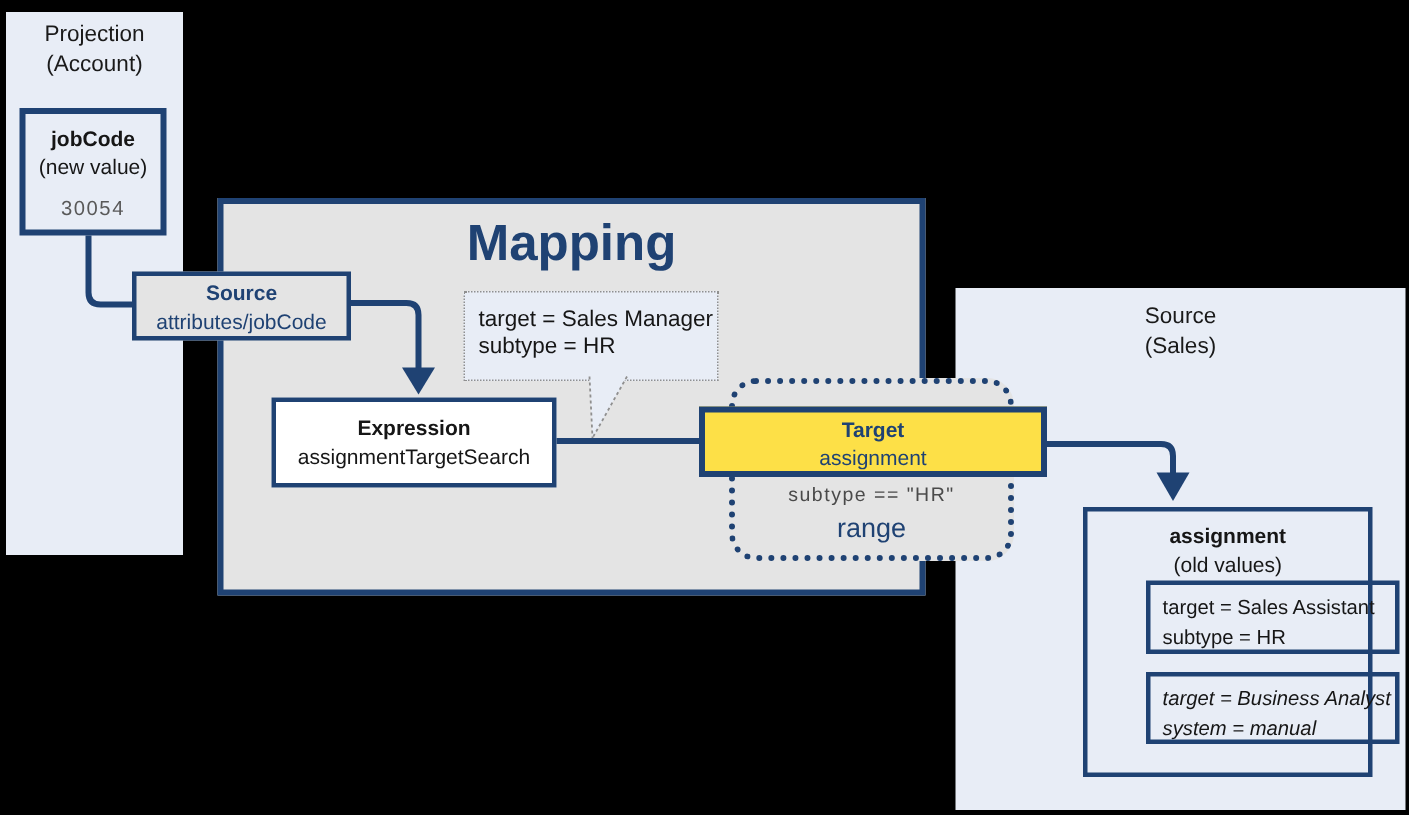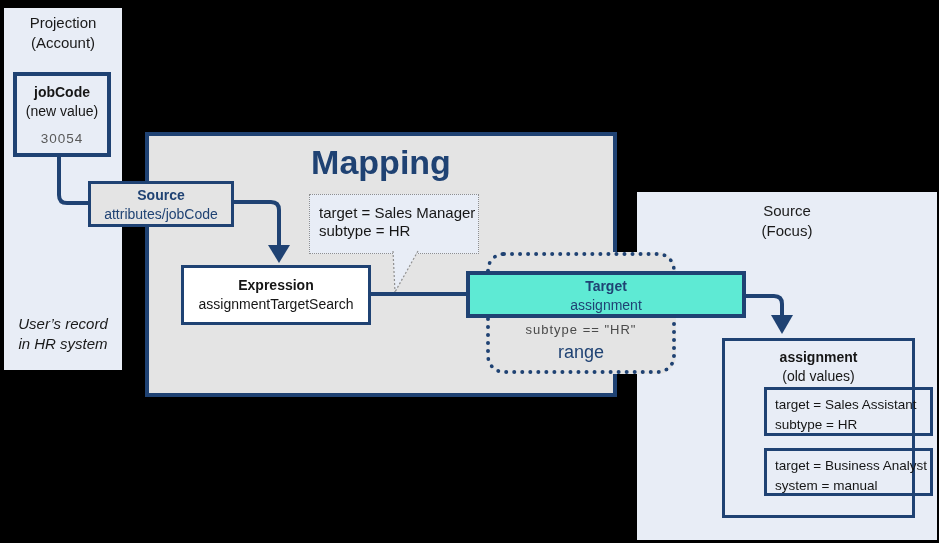--- a/index.html
+++ b/index.html
@@ -34,57 +34,53 @@
   
   #bubble{left:309px;top:194px;width:170px;height:60px;background:#e8edf6;border:1px dotted #8f8f8f;
           padding:9px 0 0 9px;font-size:15px;line-height:1.2;color:#161616;z-index:6;}
   #bubble-tail{left:388px;top:248px;width:36px;height:48px;z-index:7;}
 
   
   #range-area{left:486px;top:252px;width:190px;height:122px;background:#e4e4e4;
               border:4px dotted #1f4273;border-radius:18px;z-index:4;}
   #range-condition{left:0;bottom:33px;width:100%;text-align:center;font-size:13px;color:#4a4a4a;letter-spacing:1px;}
   #range-label{left:0;bottom:7px;width:100%;text-align:center;font-size:18px;color:#1f4273;}
-  #target-box{left:466px;top:271px;width:280px;height:47px;background:#5eead4;border-width:4px;padding-top:2px;z-index:5;}
+  #target-box{left:466px;top:271px;width:232px;height:47px;background:#fde047;border-width:4px;padding-top:2px;z-index:5;}
 
   
   #focus-panel{left:637px;top:192px;width:300px;height:348px;padding-top:9px;}
   #assignment-box{left:722px;top:338px;width:193px;height:180px;background:#e8edf6;padding-top:7px;z-index:5;}
   .entry-box{left:11px;width:169px;border:3px solid #1f4273;box-sizing:border-box;
              text-align:left;padding:5px 0 0 8px;font-size:13.5px;line-height:1.45;color:#161616;margin-left:28px;}
   #entry-0{top:46px;height:49px;}
-  #entry-1{top:107px;height:48px;}
+  #entry-1{top:107px;height:48px;font-style:italic;}
 
   svg{display:block;}
   #connector-layer{left:0;top:0;width:939px;height:543px;z-index:3;pointer-events:none;}
 </style>
 </head>
 <body>
 
 <div id="canvas">
 
   <div id="left-panel" class="abs panel">
     <div class="panel-title">
       <div>Projection</div>
       <div>(Account)</div>
     </div>
-    <div id="left-footnote" class="abs">
-      <div>User’s record</div>
-      <div>in HR system</div>
-    </div>
   </div>
 
   <div id="mapping-box" class="abs">
     <div id="mapping-title">Mapping</div>
   </div>
 
   <div id="focus-panel" class="abs panel">
     <div class="panel-title">
       <div>Source</div>
-      <div>(Focus)</div>
+      <div>(Sales)</div>
     </div>
   </div>
 
   <svg id="connector-layer" class="abs" viewBox="0 0 939 543" xmlns="http://www.w3.org/2000/svg">
     <path d="M 59 157 L 59 195 Q 59 203 67 203 L 92 203" fill="none" stroke="#1f4273" stroke-width="4"></path>
     <path d="M 232 202 L 271 202 Q 279 202 279 210 L 279 246" fill="none" stroke="#1f4273" stroke-width="4"></path>
     <polygon points="268,245 290,245 279,263" fill="#1f4273"></polygon>
     <path d="M 370 294 L 468 294" fill="none" stroke="#1f4273" stroke-width="4"></path>
     <path d="M 694 296 L 774 296 Q 782 296 782 304 L 782 316" fill="none" stroke="#1f4273" stroke-width="4"></path>
     <polygon points="771,315 793,315 782,334" fill="#1f4273"></polygon>

